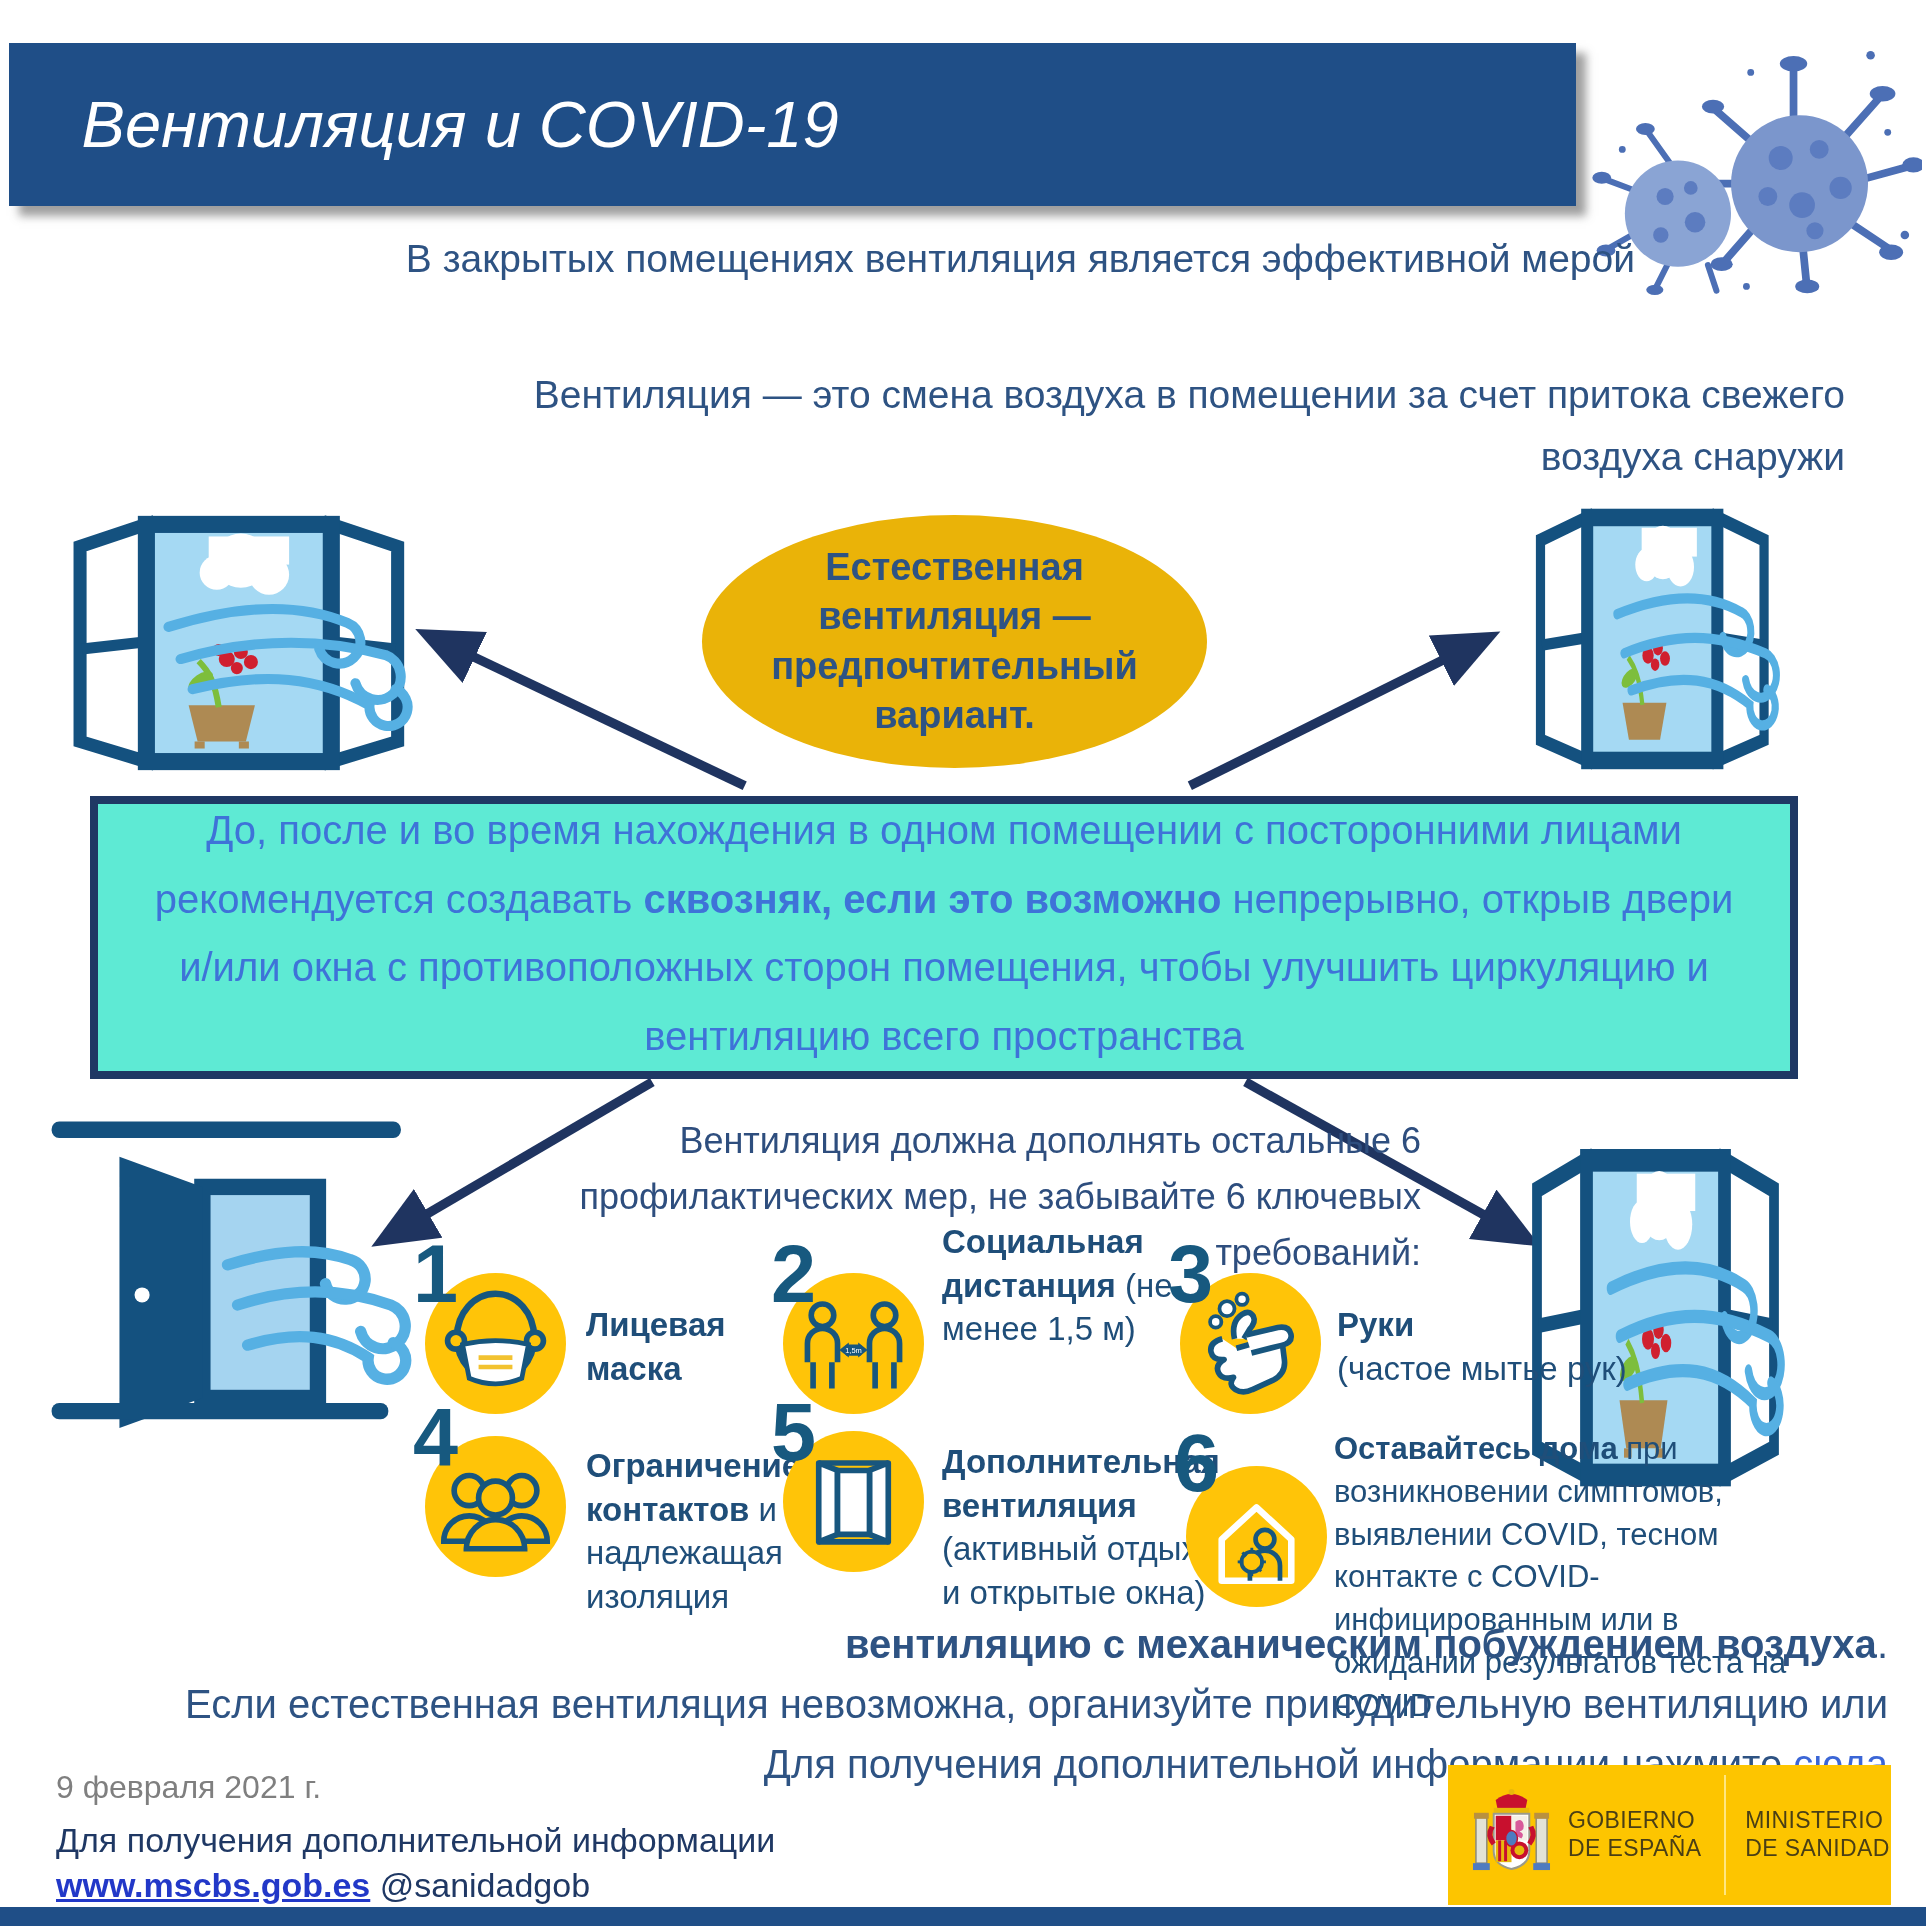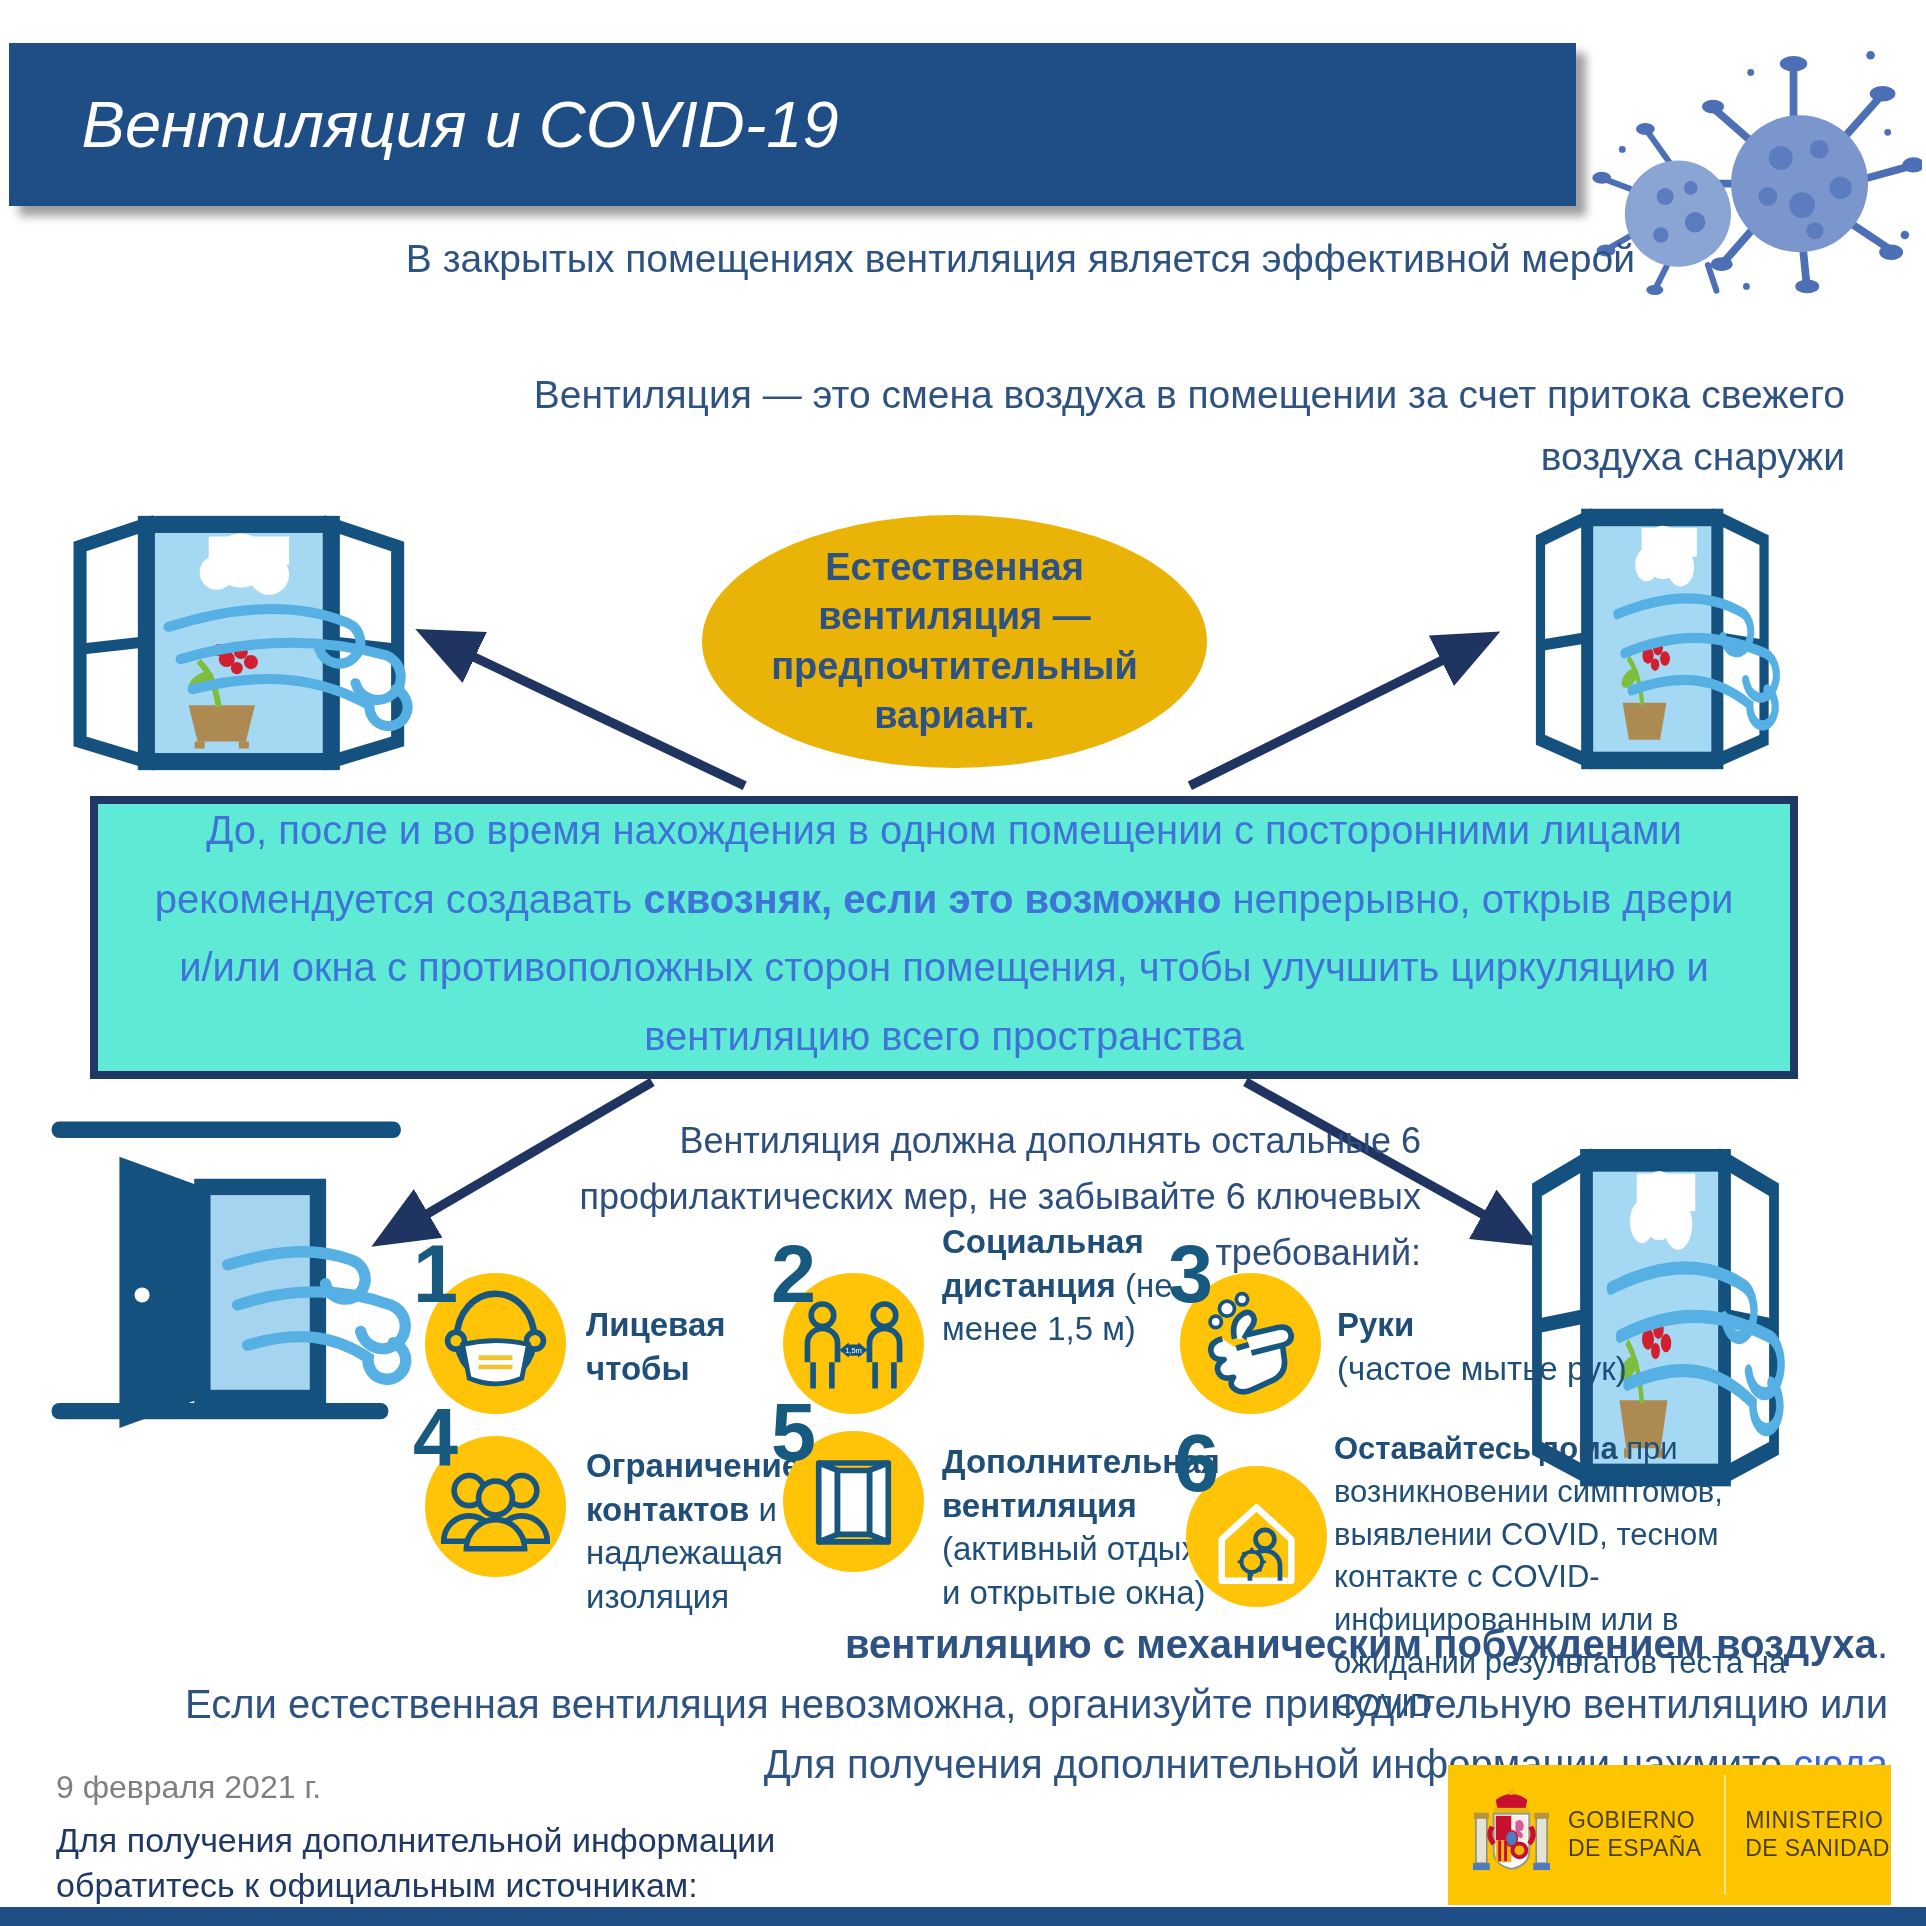--- a/index.html
+++ b/index.html
@@ -274,21 +274,21 @@
     <svg width="141" height="141" viewBox="0 0 150 150">
       <ellipse cx="75" cy="68" rx="41" ry="46" fill="none" stroke="#17567E" stroke-width="7"></ellipse>
       <circle cx="33" cy="72" r="9" fill="#FFC408" stroke="#17567E" stroke-width="6"></circle>
       <circle cx="117" cy="72" r="9" fill="#FFC408" stroke="#17567E" stroke-width="6"></circle>
       <path d="M40,76 Q75,68 110,76 L103,112 Q75,124 47,112 Z" fill="#ffffff" stroke="#17567E" stroke-width="5"></path>
       <line x1="57" y1="90" x2="93" y2="90" stroke="#F2C230" stroke-width="5"></line>
       <line x1="57" y1="100" x2="93" y2="100" stroke="#F2C230" stroke-width="5"></line>
     </svg>
   </div>
   <div class="abs m-label" style="left:586px;top:1303px;width:201px;">
-    <span class="b">Лицевая чтобы</span><span class="n"></span>
+    <span class="b">Лицевая маска</span><span class="n"></span>
   </div>
 
   <div class="abs m-circle" style="left:783px;top:1273px;">
     <div class="m-num" style="top:-39px;left:-12px;">2</div>
     <svg width="141" height="141" viewBox="0 0 150 150">
       <g stroke="#17567E" stroke-width="6" fill="none">
         <circle cx="42" cy="45" r="12"></circle>
         <path d="M26,95 v-20 a16,16 0 0 1 32,0 v20"></path>
         <path d="M32,95 v28 M52,95 v28"></path>
         <circle cx="108" cy="45" r="12"></circle>
@@ -387,21 +387,20 @@
     </div>
     <div>Если естественная вентиляция невозможна, организуйте принудительную вентиляцию или</div>
     <div>
       <span>Для получения дополнительной информации нажмите </span><a class="link">сюда</a>
     </div>
   </div>
 
   <div class="abs date">9 февраля 2021 г.</div>
   <div class="abs foot-info">
     <div>Для получения дополнительной информации</div>
-    <div>обратитесь к официальным источникам:</div>
     <div>
       <a class="link2">www.mscbs.gob.es</a>
       <span>@sanidadgob</span>
     </div>
   </div>
 
   <div class="abs logo">
     <svg width="79" height="103" viewBox="0 0 80 104" style="margin-left:24px;">
       <g>
         <rect x="4" y="34" width="11" height="46" fill="#E3E3D6" stroke="#8A8A7A" stroke-width="1.5"></rect>

